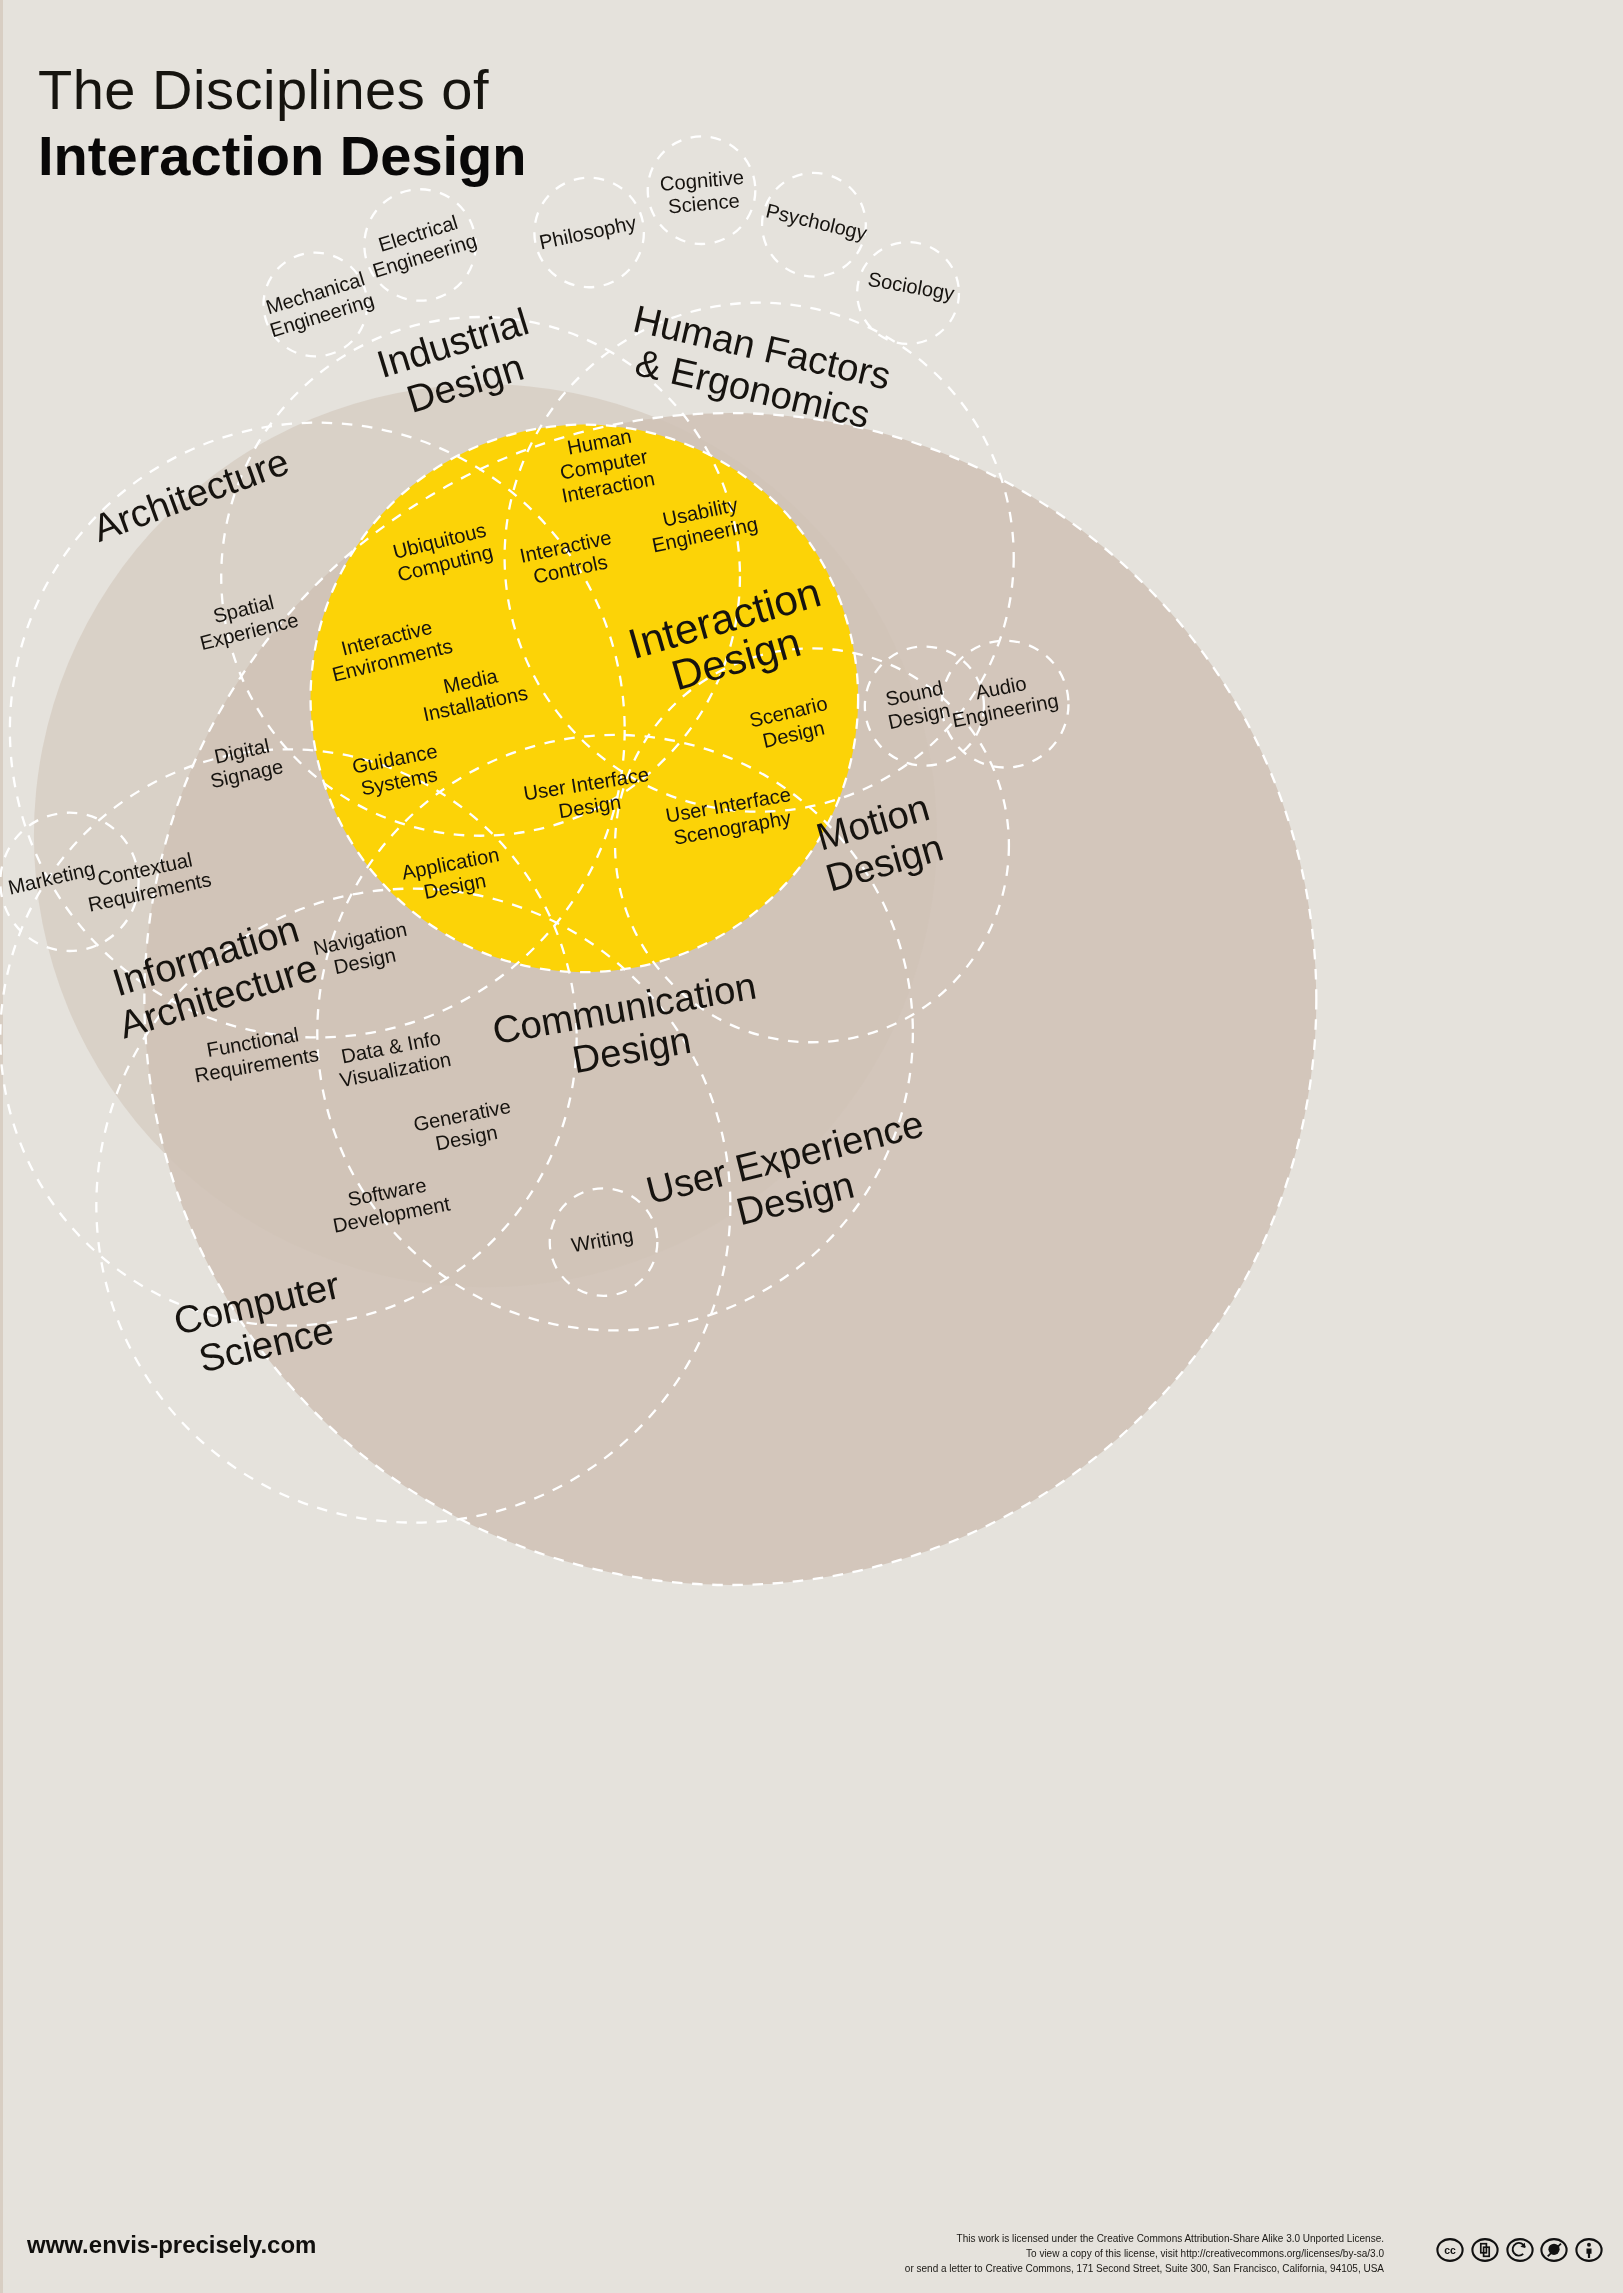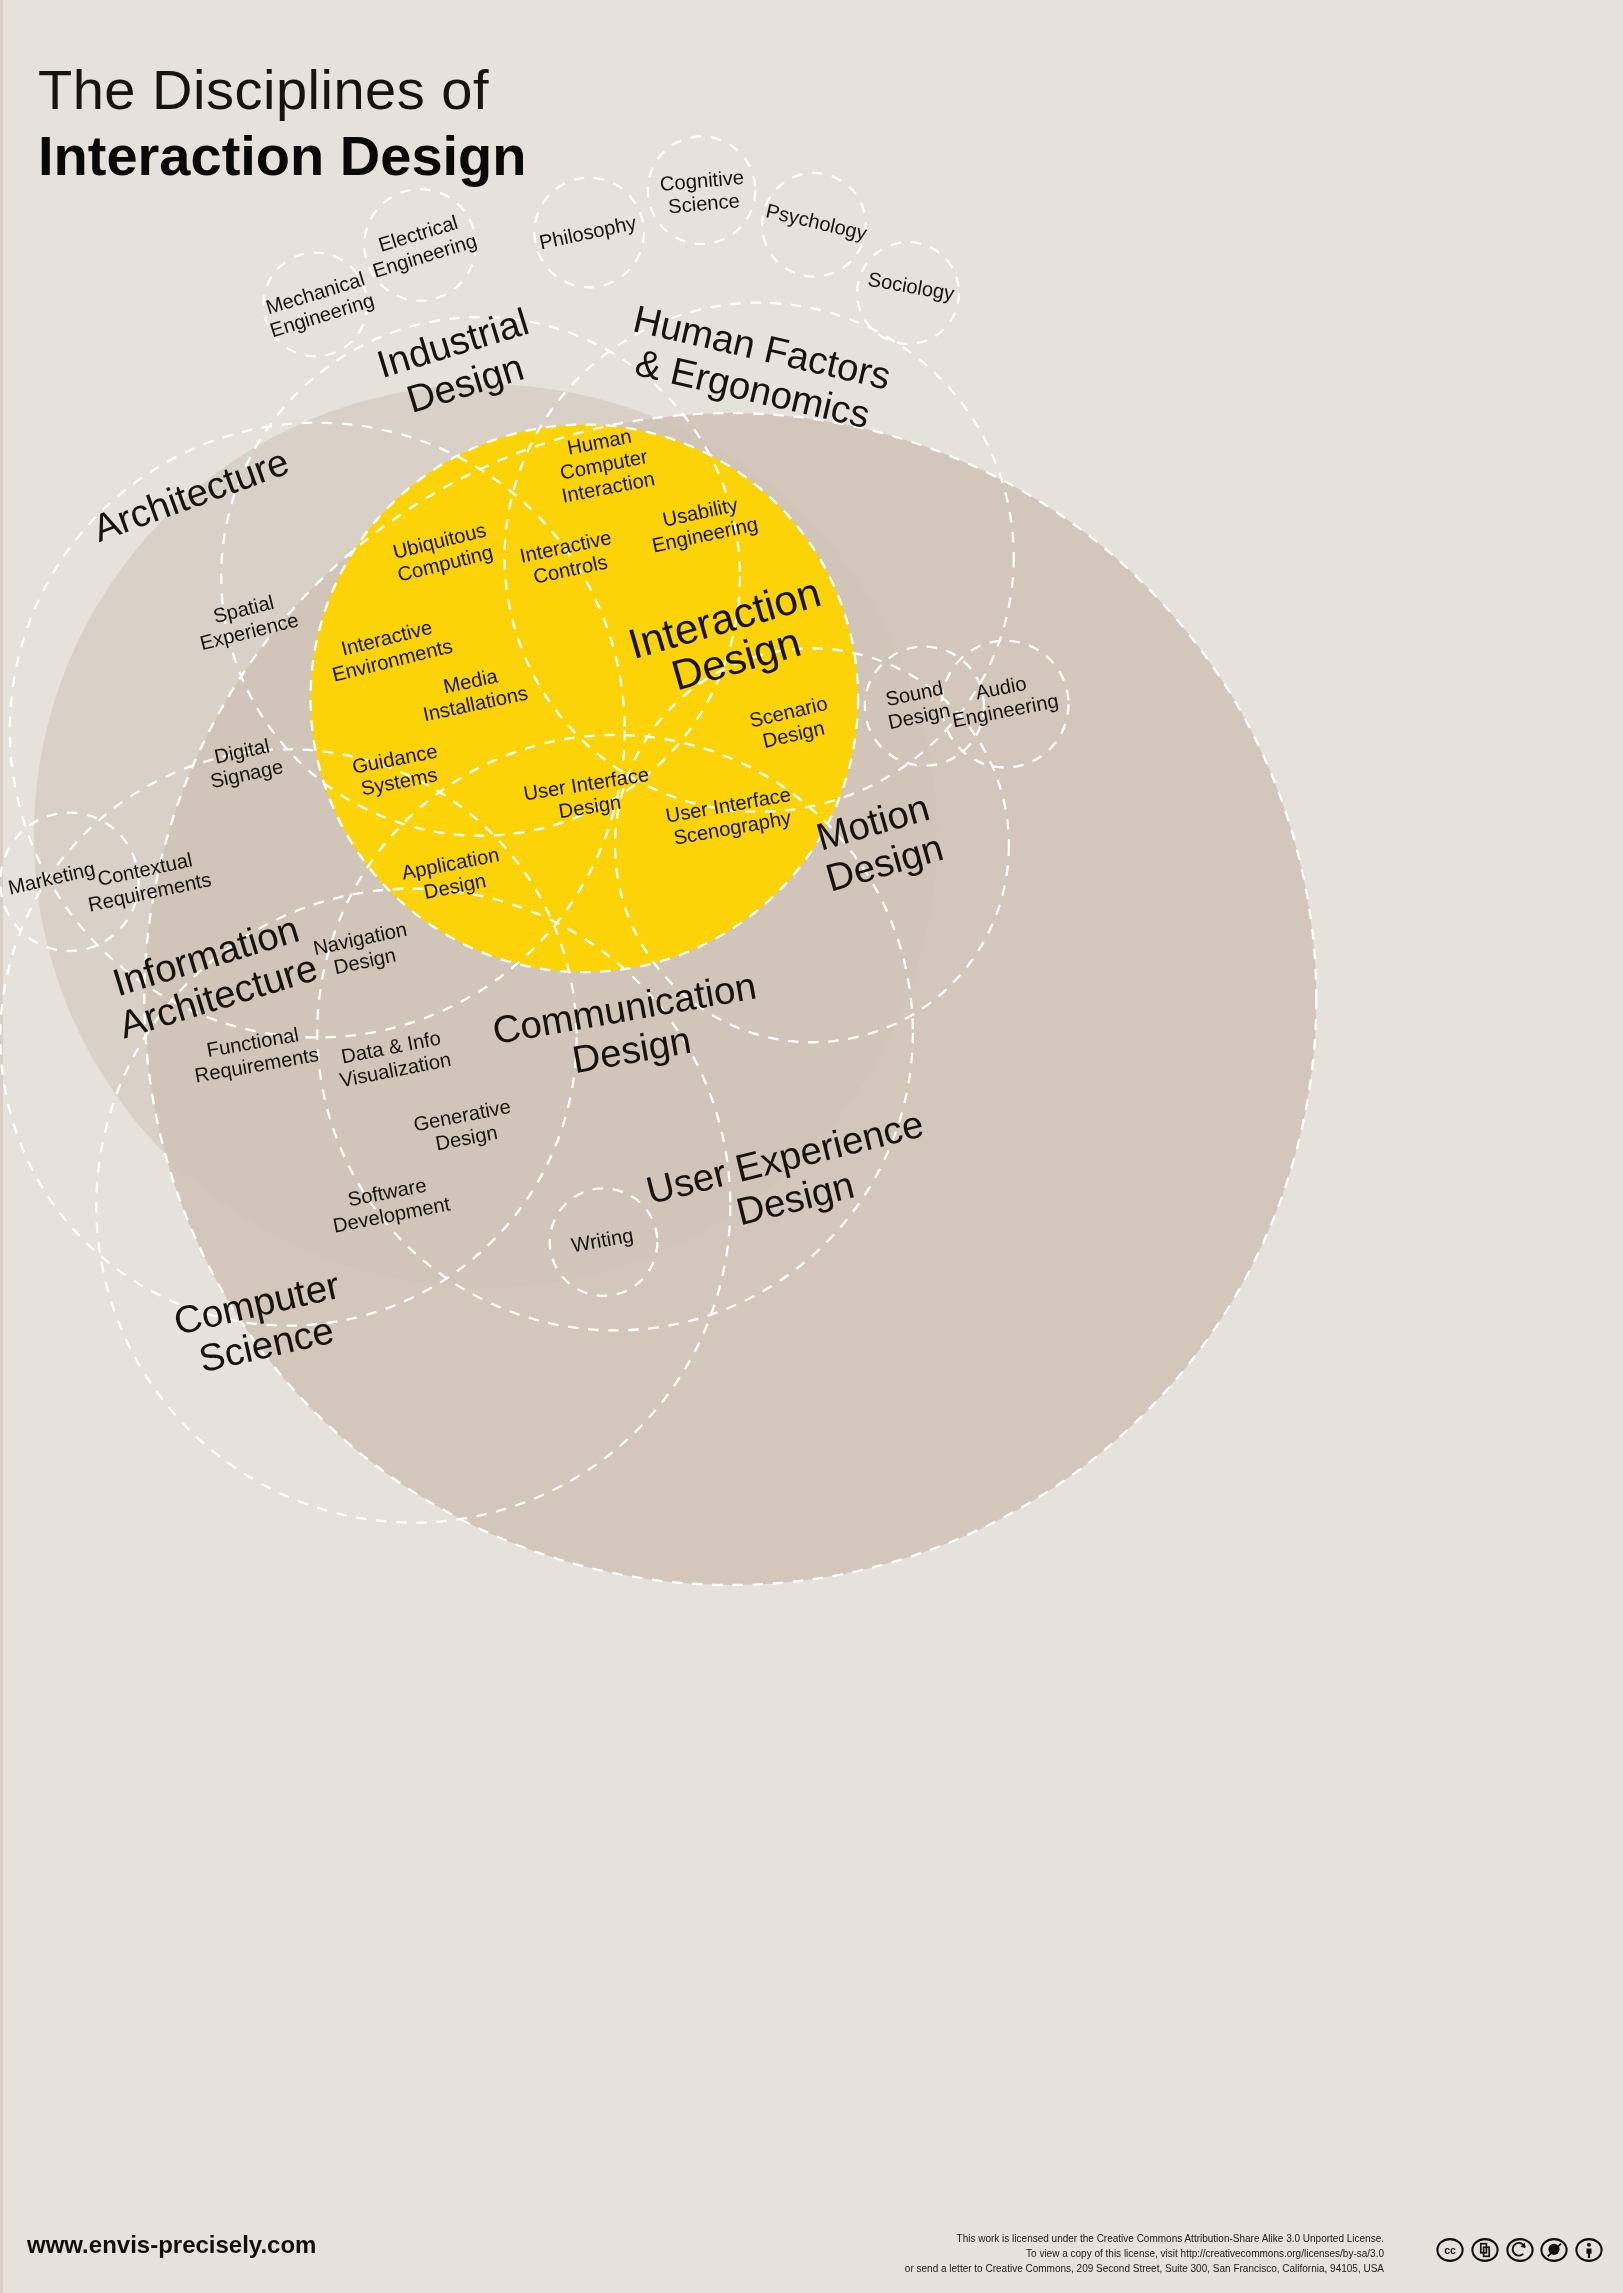--- a/index.html
+++ b/index.html
@@ -200,21 +200,21 @@
         <text class="lbl lbl-small" x="482" y="1168" text-anchor="middle" transform="rotate(-11 482 1168)"><tspan x="482" dy="0">Generative</tspan><tspan x="482" dy="24">Design</tspan></text>
         <text class="lbl lbl-small" x="404" y="1248" text-anchor="middle" transform="rotate(-11 404 1248)"><tspan x="404" dy="0">Software</tspan><tspan x="404" dy="24">Development</tspan></text>
       </g>
   </svg>
 
   <div id="footer-url">www.envis-precisely.com</div>
 
   <div id="license-block">
     <div>This work is licensed under the Creative Commons Attribution-Share Alike 3.0 Unported License.</div>
     <div>To view a copy of this license, visit http://creativecommons.org/licenses/by-sa/3.0</div>
-    <div>or send a letter to Creative Commons, 209 Second Street, Suite 300, San Francisco, California, 94105, USA</div>
+    <div>or send a letter to Creative Commons, 171 Second Street, Suite 300, San Francisco, California, 94105, USA</div>
   </div>
 
   <div id="cc-icons">
     <svg class="cc-badge" viewBox="0 0 40 40">
       <ellipse cx="20" cy="20" rx="18" ry="15.5" fill="none" stroke="#111" stroke-width="3"></ellipse>
       <text x="20" y="26" text-anchor="middle" font-size="15" font-weight="700" font-family="'Liberation Sans',sans-serif" fill="#111">cc</text>
     </svg>
     <svg class="cc-badge" viewBox="0 0 40 40">
       <ellipse cx="20" cy="20" rx="18" ry="15.5" fill="none" stroke="#111" stroke-width="3"></ellipse>
       <rect x="14" y="11" width="8" height="13" fill="none" stroke="#111" stroke-width="2.4"></rect>

